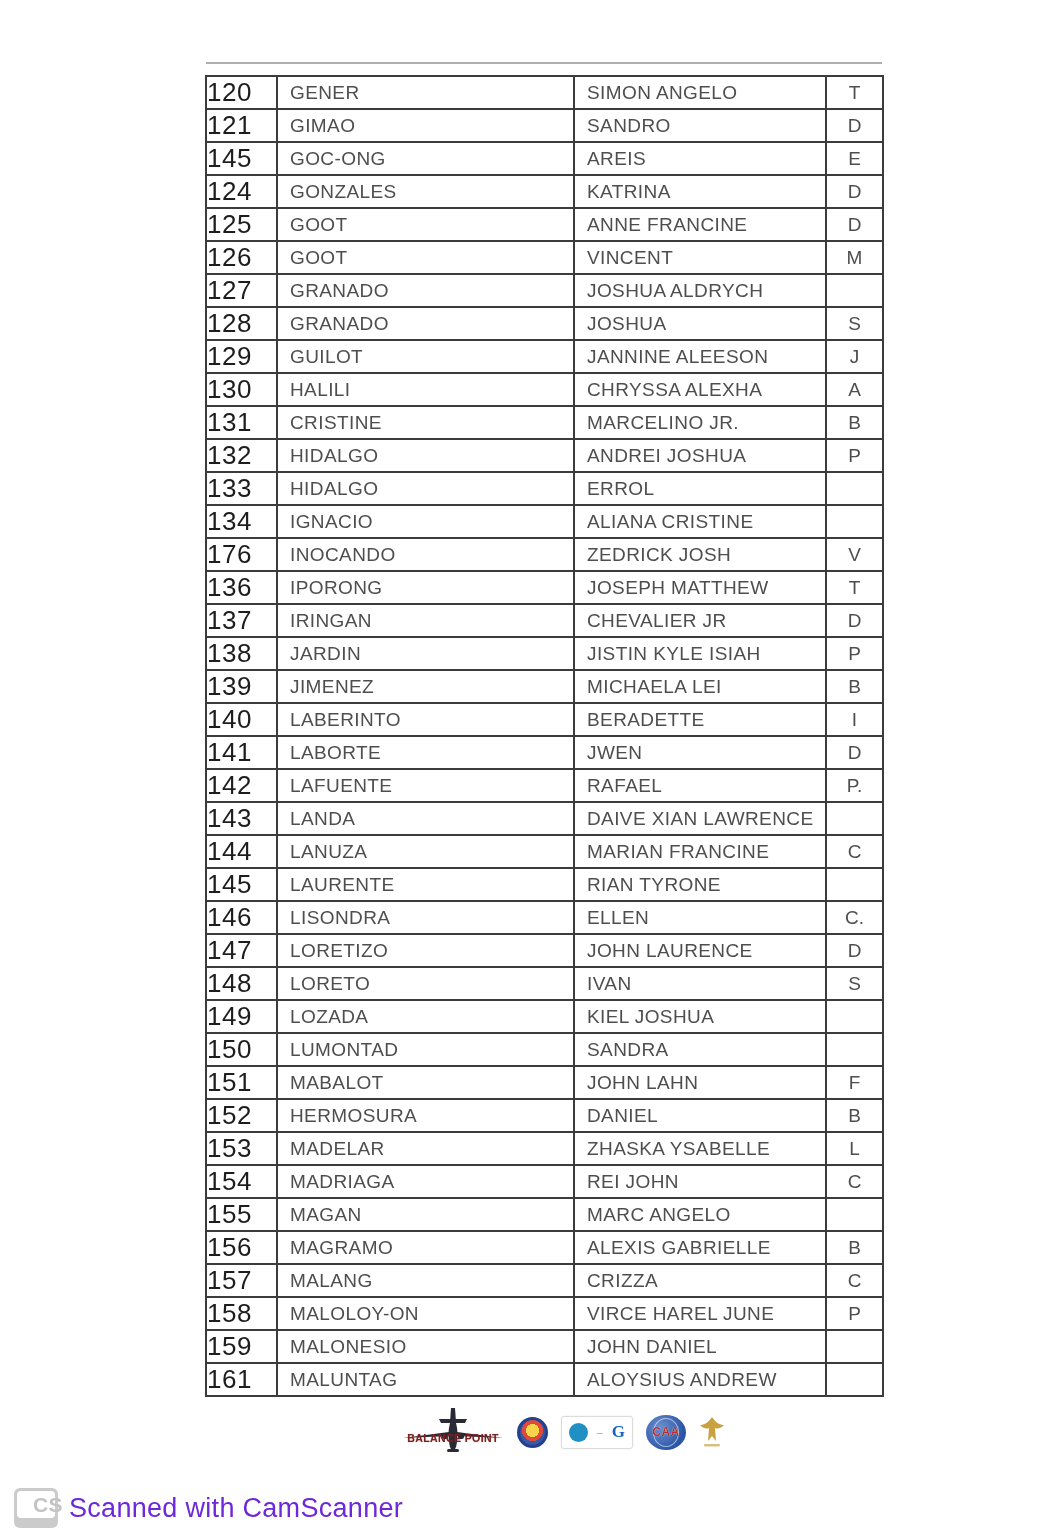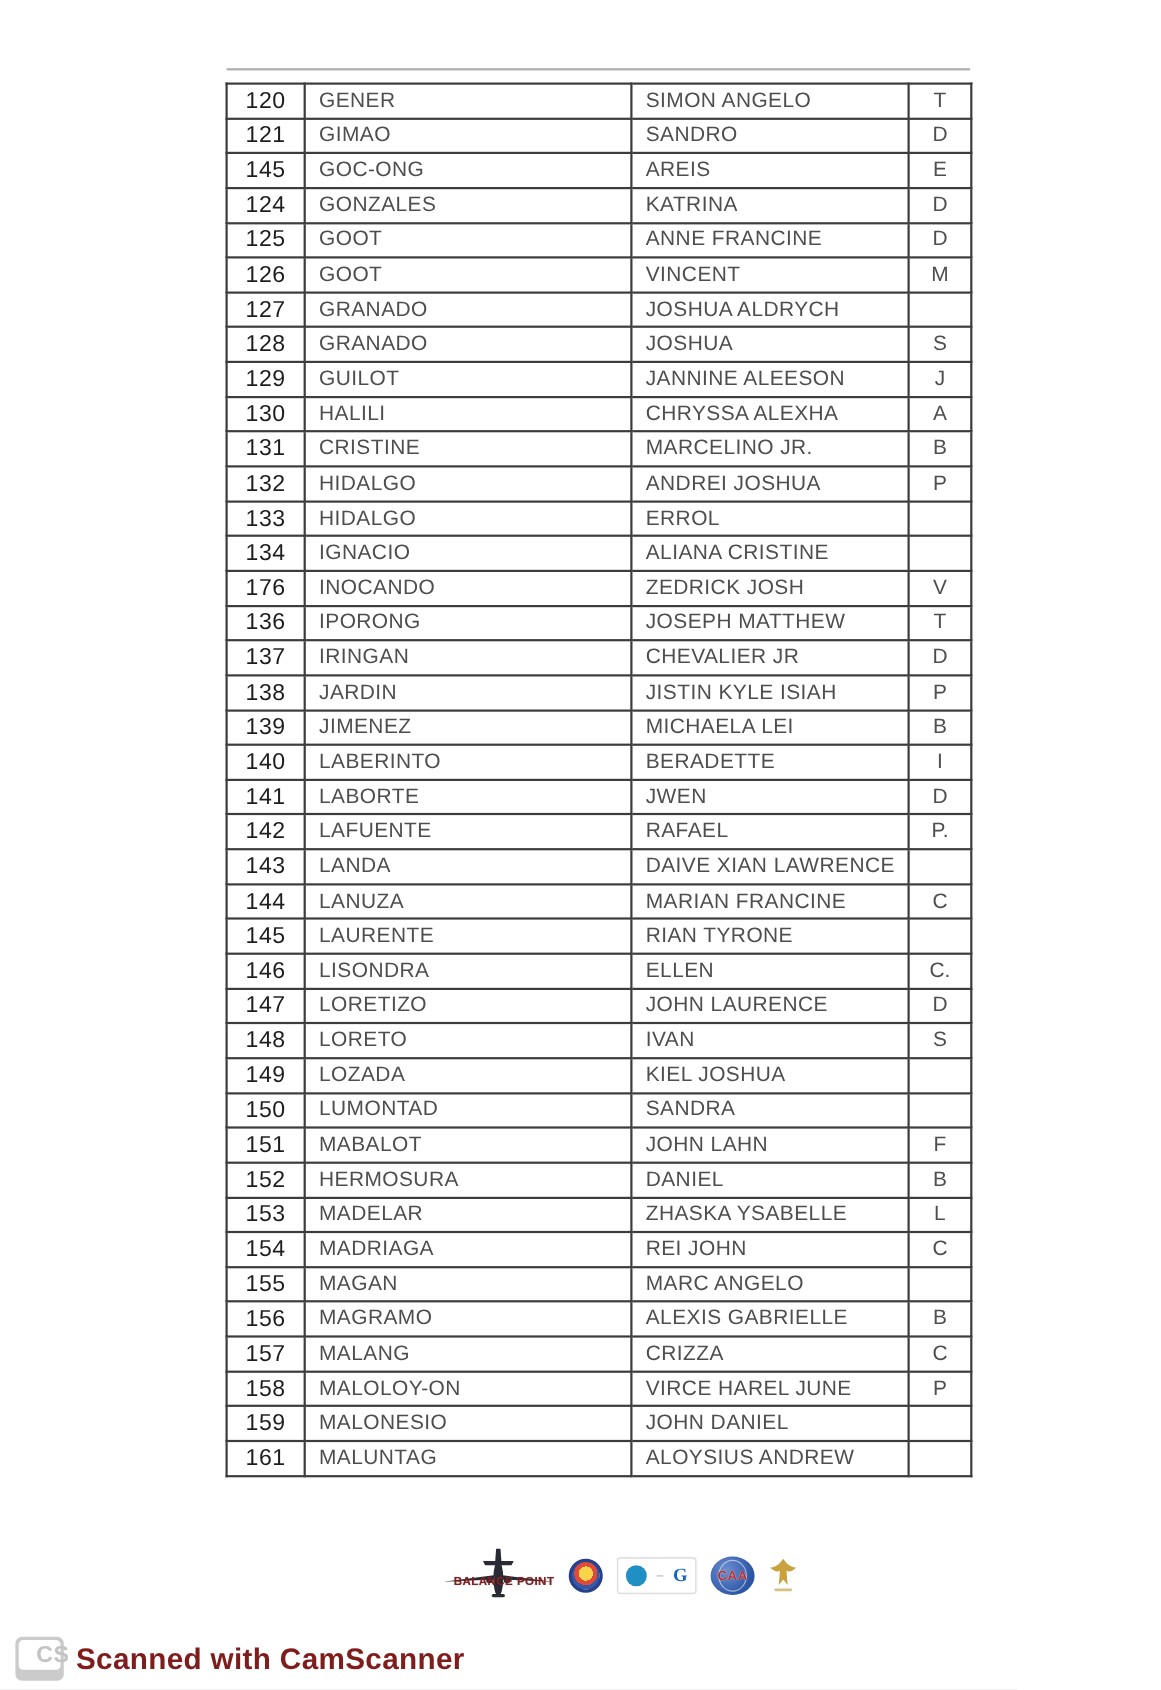--- a/index.html
+++ b/index.html
@@ -34,22 +34,21 @@
     border-collapse: collapse;
     table-layout: fixed;
   }
   table.roster td {
     border: 2px solid #3c3c3c;
     vertical-align: middle;
     overflow: hidden;
     white-space: nowrap;
   }
   td.c-no {
-    text-align: center;
-    font-size: 21px;
+    font-size: 26px;
     font-weight: 500;
     color: #1d1d1d;
     letter-spacing: 0.5px;
   }
   td.c-sur, td.c-first {
     padding-left: 12px;
     font-size: 19px;
     font-weight: 400;
     color: #4e4e4e;
     letter-spacing: 0.4px;
@@ -74,21 +73,21 @@
     position: relative;
     width: 102px;
     height: 54px;
     flex: none;
   }
   .bp-logo svg { position: absolute; inset: 0; }
   .bp-text {
     position: absolute;
     left: 0; right: 0;
     top: 27px;
-    text-align: right;
+    text-align: center;
     font-size: 10.5px;
     font-weight: 700;
     color: #7d2121;
     letter-spacing: 0.4px;
     text-shadow: 0 0 1px rgba(125,33,33,.5);
   }
   .seal {
     width: 31px;
     height: 31px;
     border-radius: 50%;
@@ -183,23 +182,22 @@
     align-items: center;
     justify-content: center;
     font-size: 21px;
     font-weight: 700;
     color: #c3c3c3;
     letter-spacing: 0.5px;
     padding-left: 24px;
   }
   .scanned-text {
     font-size: 27px;
-    color: #7f1d1d;
+    color: #6d28d9;
     letter-spacing: 0.3px;
-    font-weight: bold;
   }
 </style>
 </head>
 <body>
 
 <div class="page">
 
   <div class="pre-line"></div>
 
   <table class="roster">

